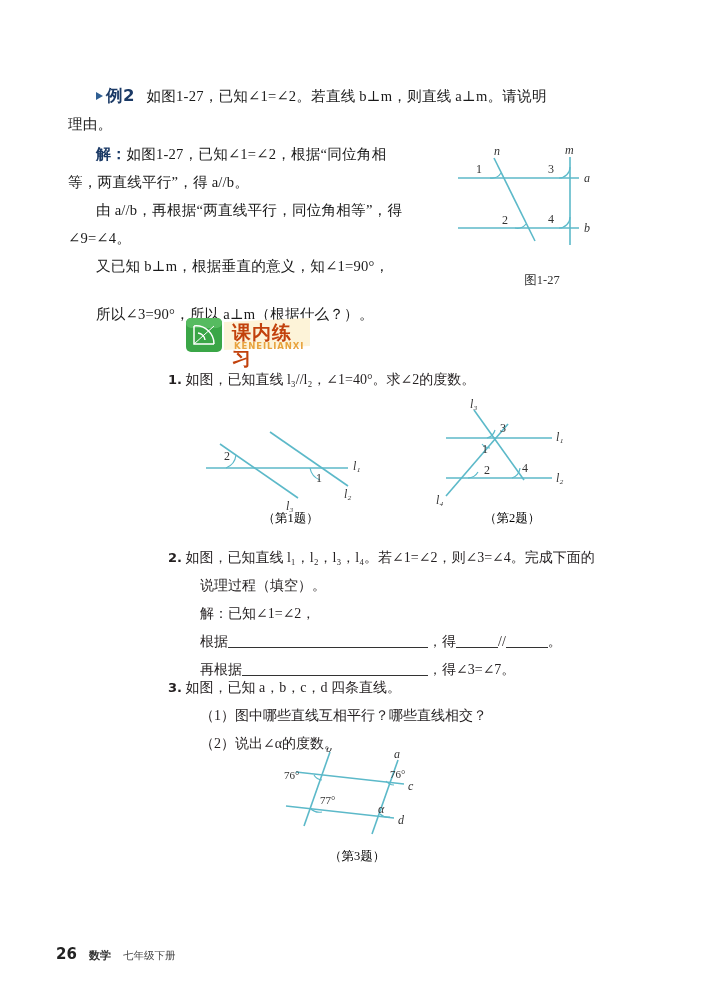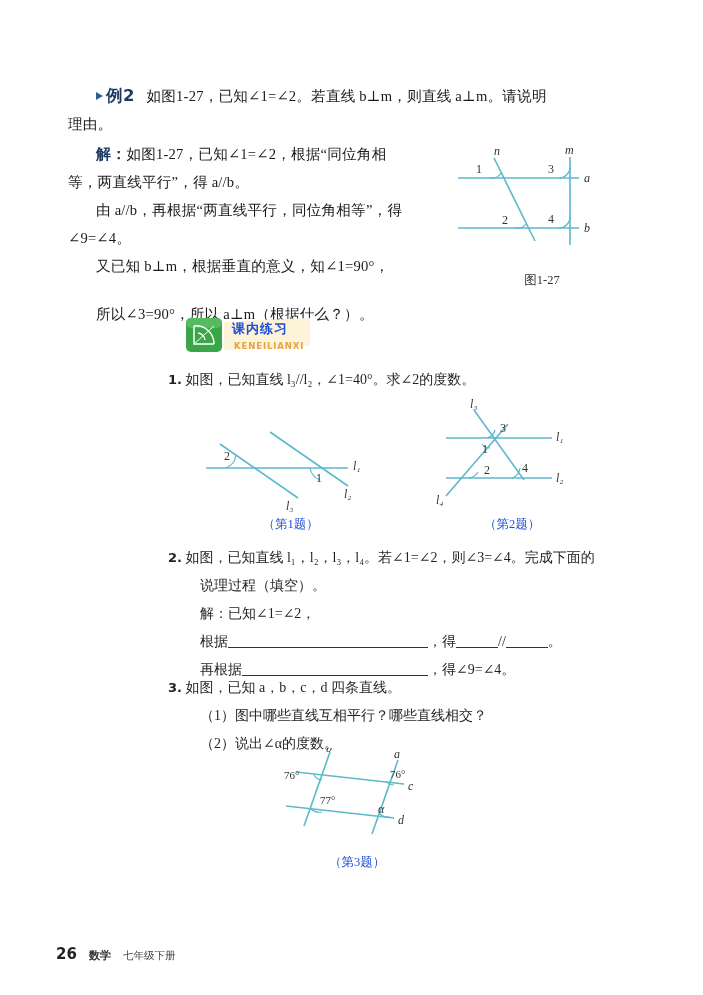--- a/index.html
+++ b/index.html
@@ -94,23 +94,23 @@
     height: 38px;
   }
   #banner-bg {
     position: absolute;
     left: 0; top: 0;
     width: 126px; height: 38px;
   }
   .banner-title {
     position: absolute;
     left: 48px; top: 4px;
-    font-size: 13px;
-    font-weight: bold;
-    color: #1d4ed8;
+    font-size: 19px;
+    font-weight: bold;
+    color: #c2410c;
     font-family: Liberation Sans, sans-serif;
     letter-spacing: 1px;
   }
   .banner-pinyin {
     position: absolute;
     left: 50px; top: 25px;
     font-size: 8.5px;
     font-weight: bold;
     color: #e8a33d;
     font-family: "DejaVu Sans", sans-serif;
@@ -134,22 +134,22 @@
     vertical-align: -2px;
   }
 
   
   #figure-q1 { position: absolute; left: 198px; top: 418px; width: 185px; height: 110px; }
   #figure-q2 { position: absolute; left: 432px; top: 396px; width: 160px; height: 132px; }
   #figure-q3 { position: absolute; left: 282px; top: 748px; width: 150px; height: 120px; }
   .sub-caption {
     text-align: center;
     font-size: 12.5px;
-    color: #1d4ed8;
-    margin-top: 8px;
+    color: #000000;
+    margin-top: 2px;
   }
   #cap-q1 { position:absolute; left:198px; top:508px; width:185px; }
   #cap-q2 { position:absolute; left:432px; top:508px; width:160px; }
   #cap-q3 { position:absolute; left:282px; top:846px; width:150px; }
 
   
   #footer {
     position: absolute;
     left: 56px;
     bottom: 32px;
@@ -315,21 +315,21 @@
     <div>
       <span class="q-num">2.</span>
       <span>如图，已知直线 l₁，l₂，l₃，l₄。若∠1=∠2，则∠3=∠4。完成下面的</span>
     </div>
     <div class="q-body">说理过程（填空）。</div>
     <div class="q-body">解：已知∠1=∠2，</div>
     <div class="q-body">
       <span>根据</span><span class="blank-line" style="width:200px"></span><span>，得</span><span class="blank-line" style="width:42px"></span><span>//</span><span class="blank-line" style="width:42px"></span><span>。</span>
     </div>
     <div class="q-body">
-      <span>再根据</span><span class="blank-line" style="width:186px"></span><span>，得∠9=∠4。</span>
+      <span>再根据</span><span class="blank-line" style="width:186px"></span><span>，得∠3=∠7。</span>
     </div>
   </div>
 
   <div id="q3-block">
     <div>
       <span class="q-num">3.</span>
       <span>如图，已知 a，b，c，d 四条直线。</span>
     </div>
     <div class="q-body">（1）图中哪些直线互相平行？哪些直线相交？</div>
     <div class="q-body">（2）说出∠α的度数。</div>

